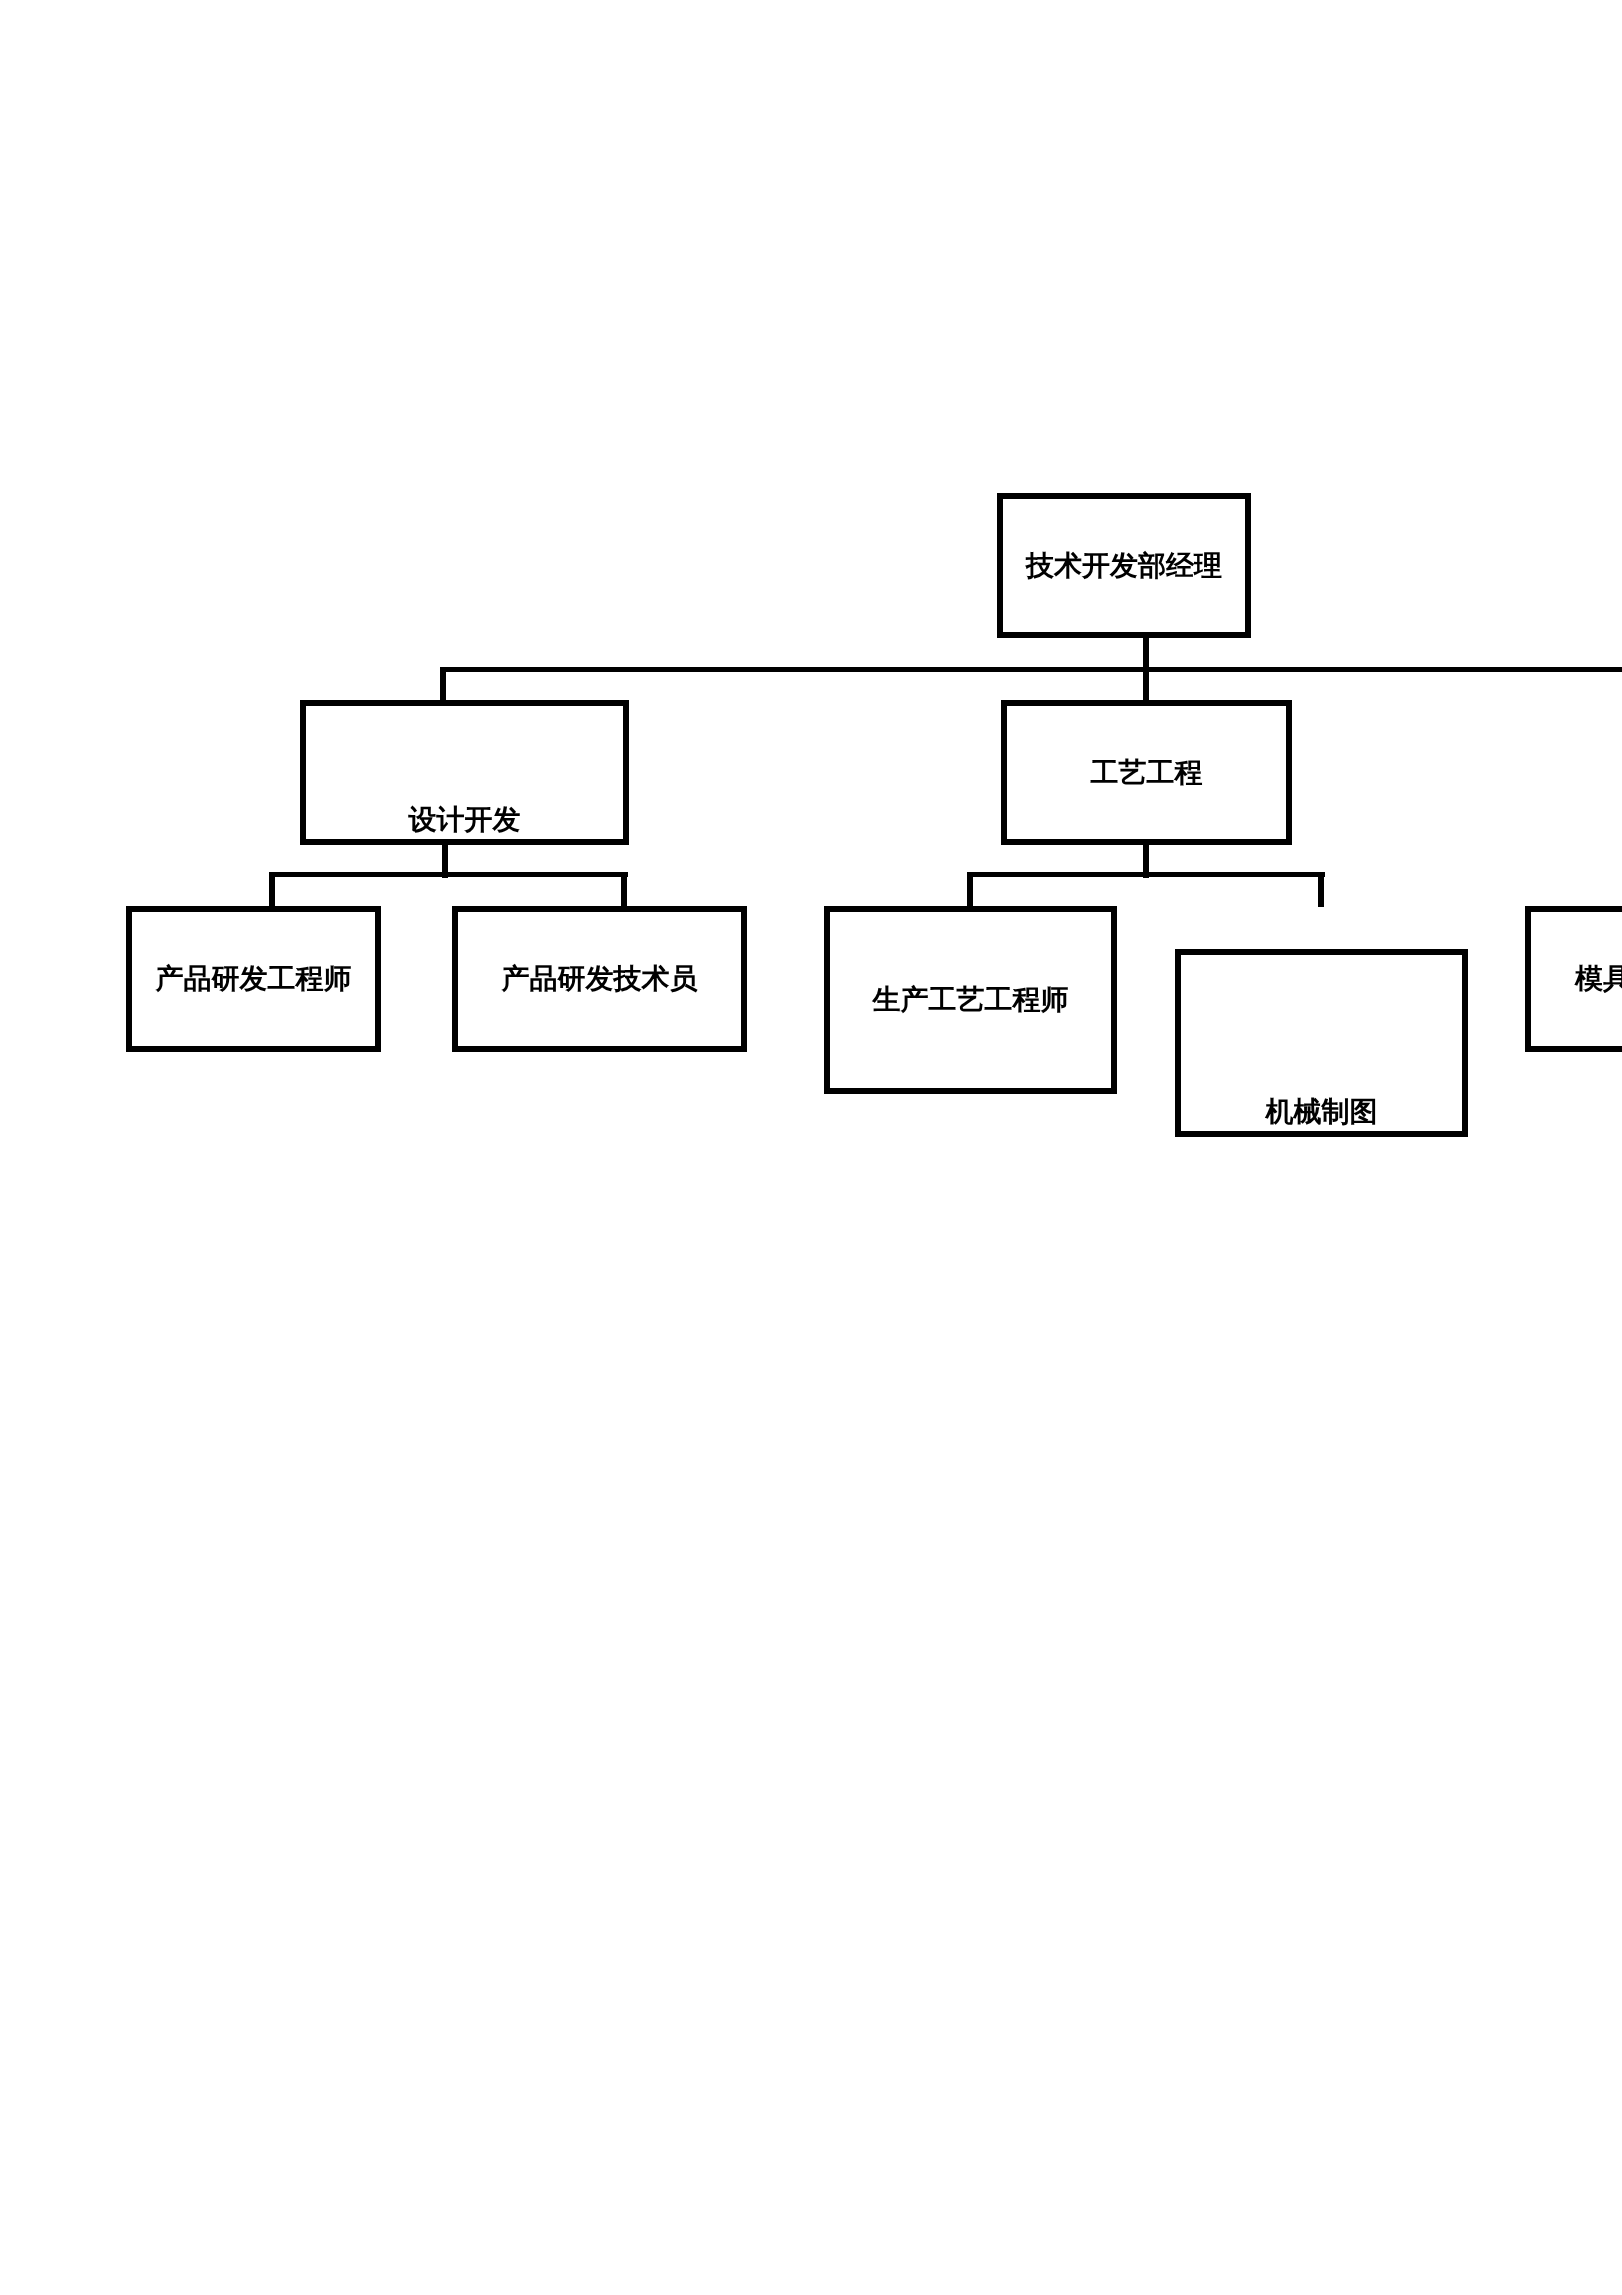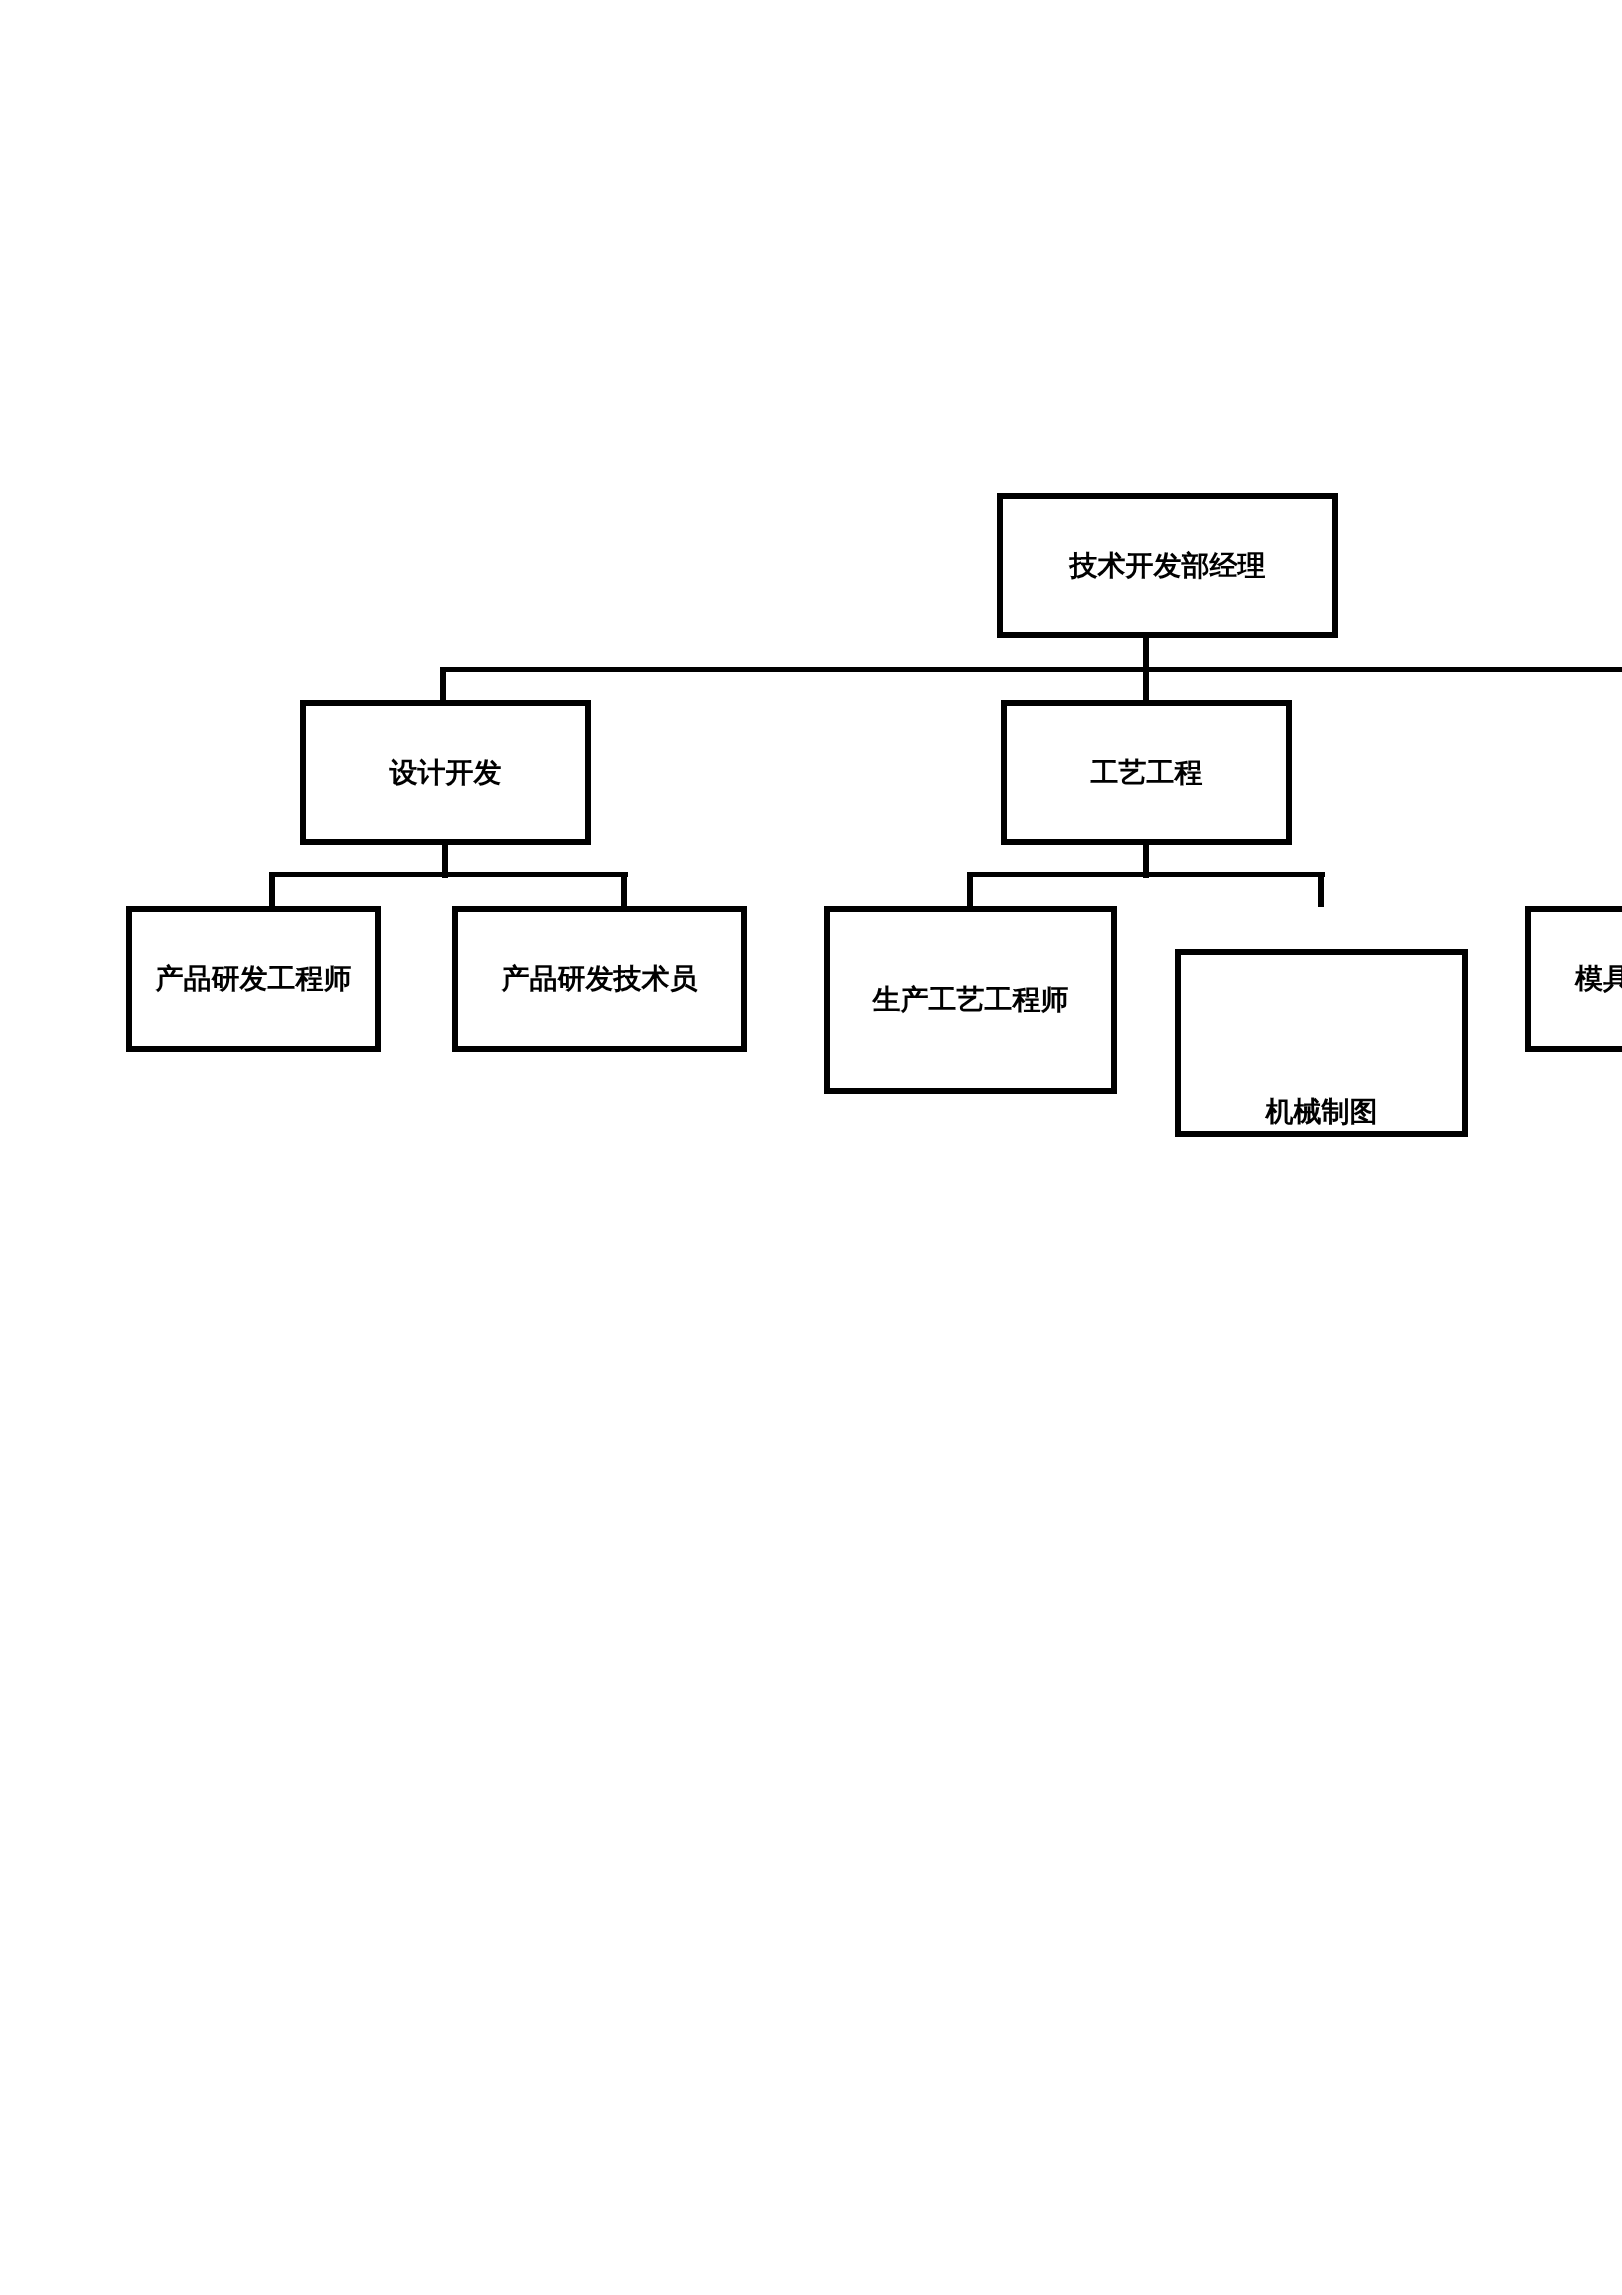--- a/index.html
+++ b/index.html
@@ -33,22 +33,22 @@
     font-size: 28px;
     font-weight: bold;
     letter-spacing: 0px;
     white-space: nowrap;
   }
   .node.clipped {
     justify-content: flex-start;
     padding-left: 44px;
   }
   
-  .n-root    { left: 997px; top: 493px;  width: 341px; height: 145px; }
-  .n-design  { left: 300px;  top: 700px;  width: 291px; height: 145px; }
+  .n-root    { left: 997px; top: 493px;  width: 254px; height: 145px; }
+  .n-design  { left: 300px;  top: 700px;  width: 329px; height: 145px; align-items: flex-end; }
   .n-process { left: 1001px; top: 700px;  width: 291px; height: 145px; }
   .n-rdeng   { left: 126px;  top: 906px; width: 255px; height: 146px; }
   .n-rdtech  { left: 452px;  top: 906px; width: 295px; height: 146px; }
   .n-ppeng   { left: 824px;  top: 906px; width: 293px; height: 188px; }
   .n-mech    { left: 1175px; top: 949px; width: 293px; height: 188px; align-items: flex-end; }
   .n-mold    { left: 1525px; top: 906px; width: 294px; height: 146px; }
 </style>
 </head>
 <body>
 

